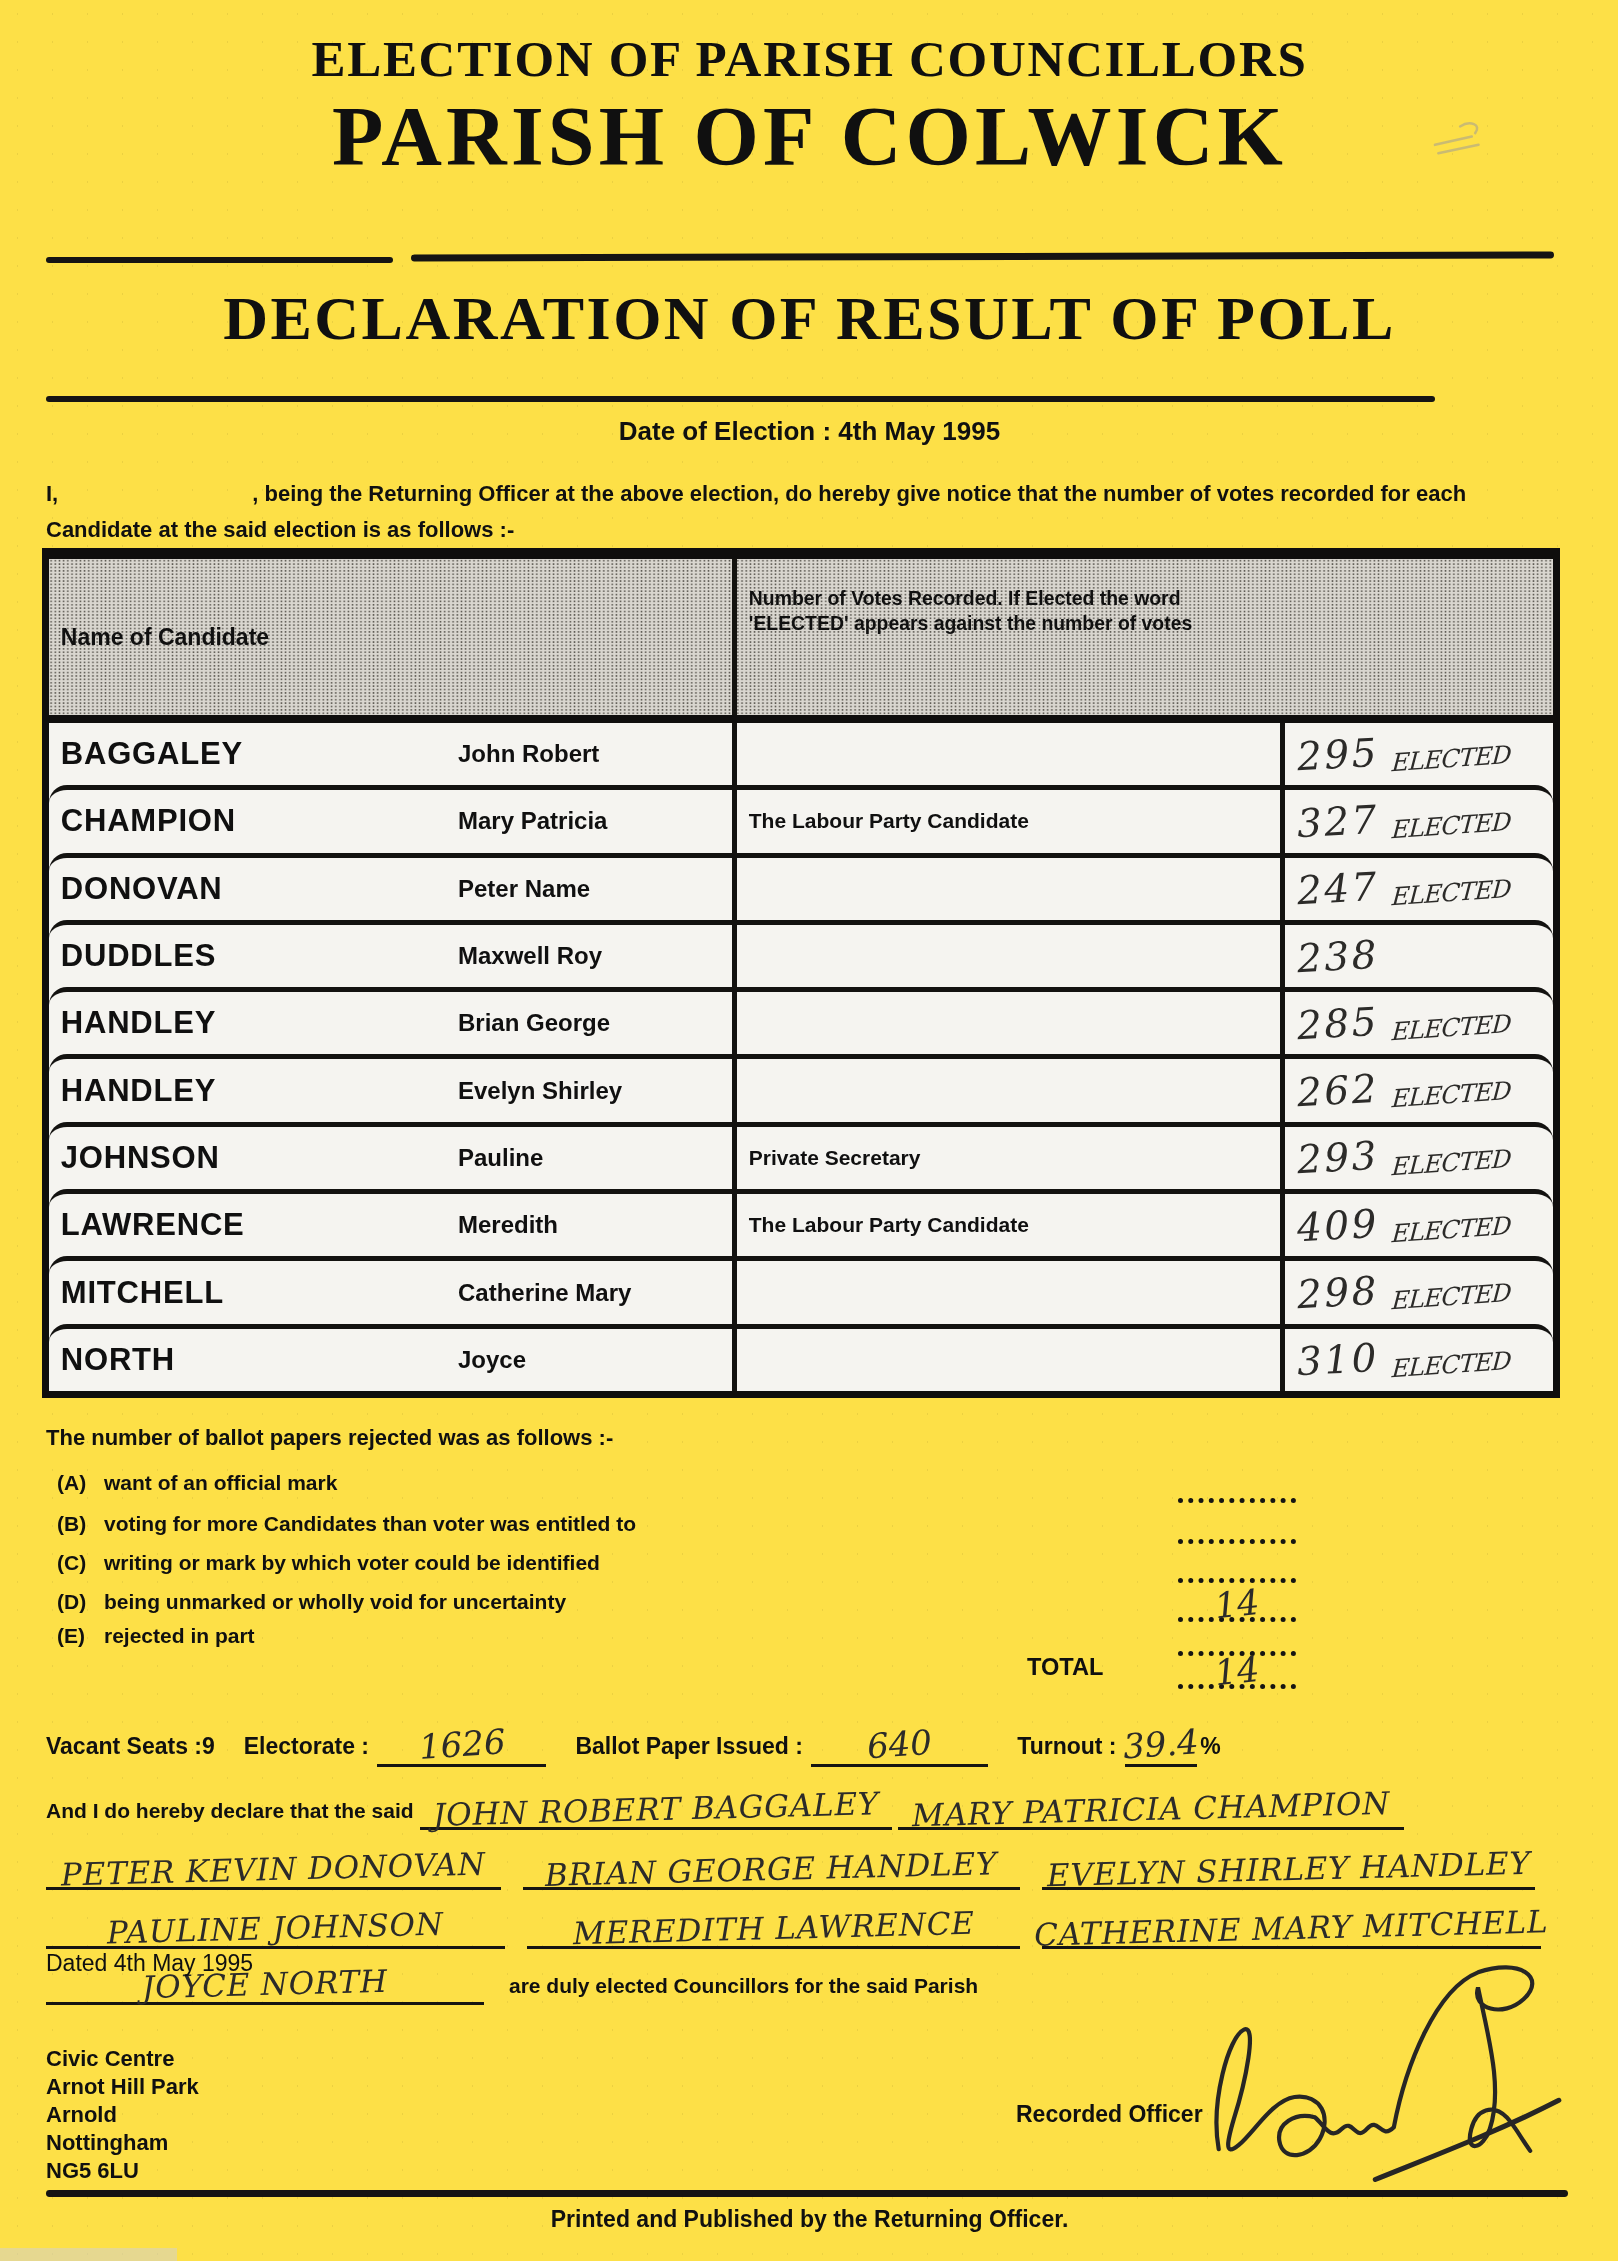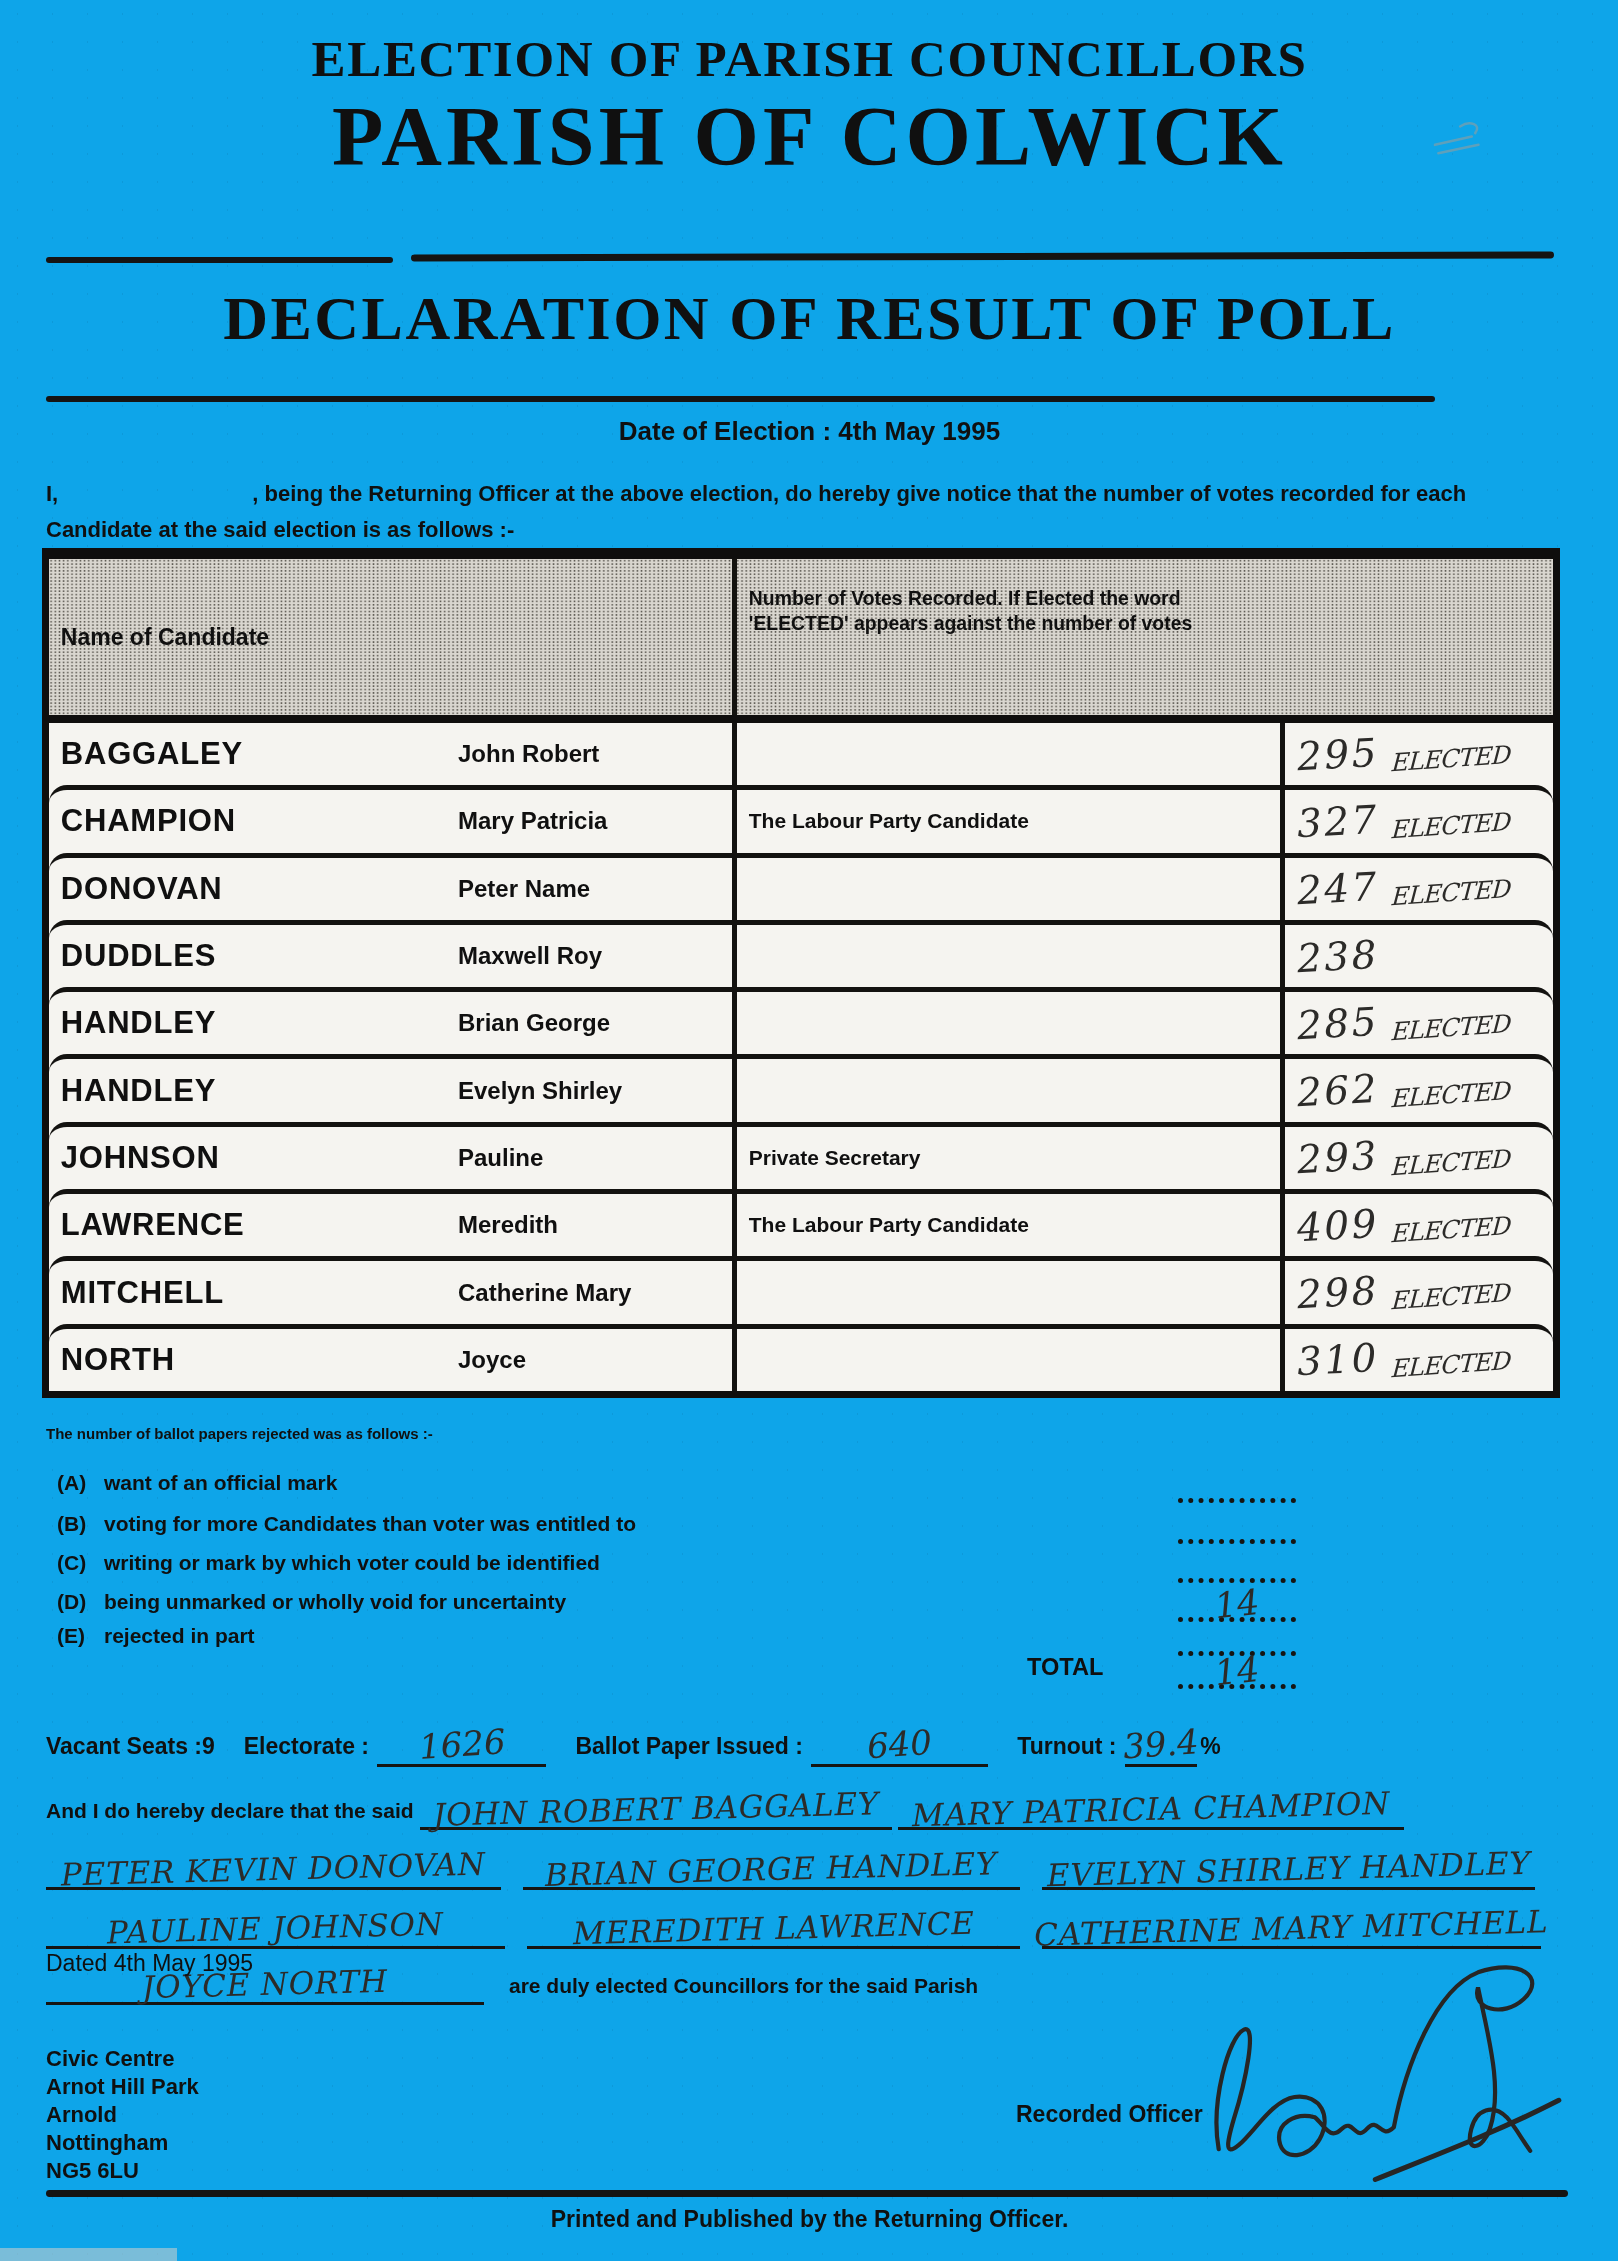--- a/index.html
+++ b/index.html
@@ -1,18 +1,18 @@
 <!DOCTYPE html>
 <html style="font-size:13.5px"><head>
 <meta charset="utf-8">
 <style>
   html,body { margin:0; padding:0; background:#888; }
   .page {
     position:relative; width:1619px; height:2261px;
-    background:#0ea5e9; overflow:hidden;
+    background:#fde047; overflow:hidden;
     font-family:"Liberation Sans", sans-serif; color:#101010;
   }
   .page::before {
     content:""; position:absolute; inset:0; pointer-events:none;
     background-image: radial-gradient(#00000012 0.8px, transparent 1.1px);
     background-size: 35px 28px;
   }
   .abs { position:absolute; }
   .serif { font-family:"Liberation Serif", serif; font-weight:700; }
   .t-center { left:0; width:100%; text-align:center; }
@@ -55,21 +55,21 @@
 
   
   .hw {
     font-family:"DejaVu Serif", serif; font-style:italic; font-weight:400;
     color:#2c2b29; white-space:nowrap;
   }
   .hw-num { font-size:39px; letter-spacing:2.5px; transform:rotate(-3deg); }
   .hw-elected { font-size:24.5px; letter-spacing:-0.8px; margin-left:13.5px; margin-top:8.4px; transform:rotate(-4deg) skewX(-8deg); }
 
   
-  .rej-title { top:1425px; left:46px; font-size:15px; font-weight:700; }
+  .rej-title { top:1425px; left:46px; font-size:22px; font-weight:700; }
   .rej-item { left:57px; width:1518px; height:39px; position:absolute; font-size:21px; font-weight:700; }
   .rej-key { display:inline-block; width:47px; }
   .rej-dots { position:absolute; left:1121px; bottom:6.7px; width:118px; border-bottom:5px dotted #161512; height:30px; }
   .rej-val { position:absolute; left:50%; bottom:-6.7px; transform:translateX(-50%) rotate(-6deg); font-size:35px; }
   .rej-total-label { position:absolute; left:970px; top:0; font-size:23.6px; font-weight:700; }
   .rej-total { left:57px; top:1654px; width:1518px; height:42px; position:absolute; }
 
   
   .stats { top:1715px; left:46px; display:flex; align-items:flex-end; font-size:23px; font-weight:700; }
   .stats .lbl { padding-bottom:6.7px; white-space:nowrap; }

